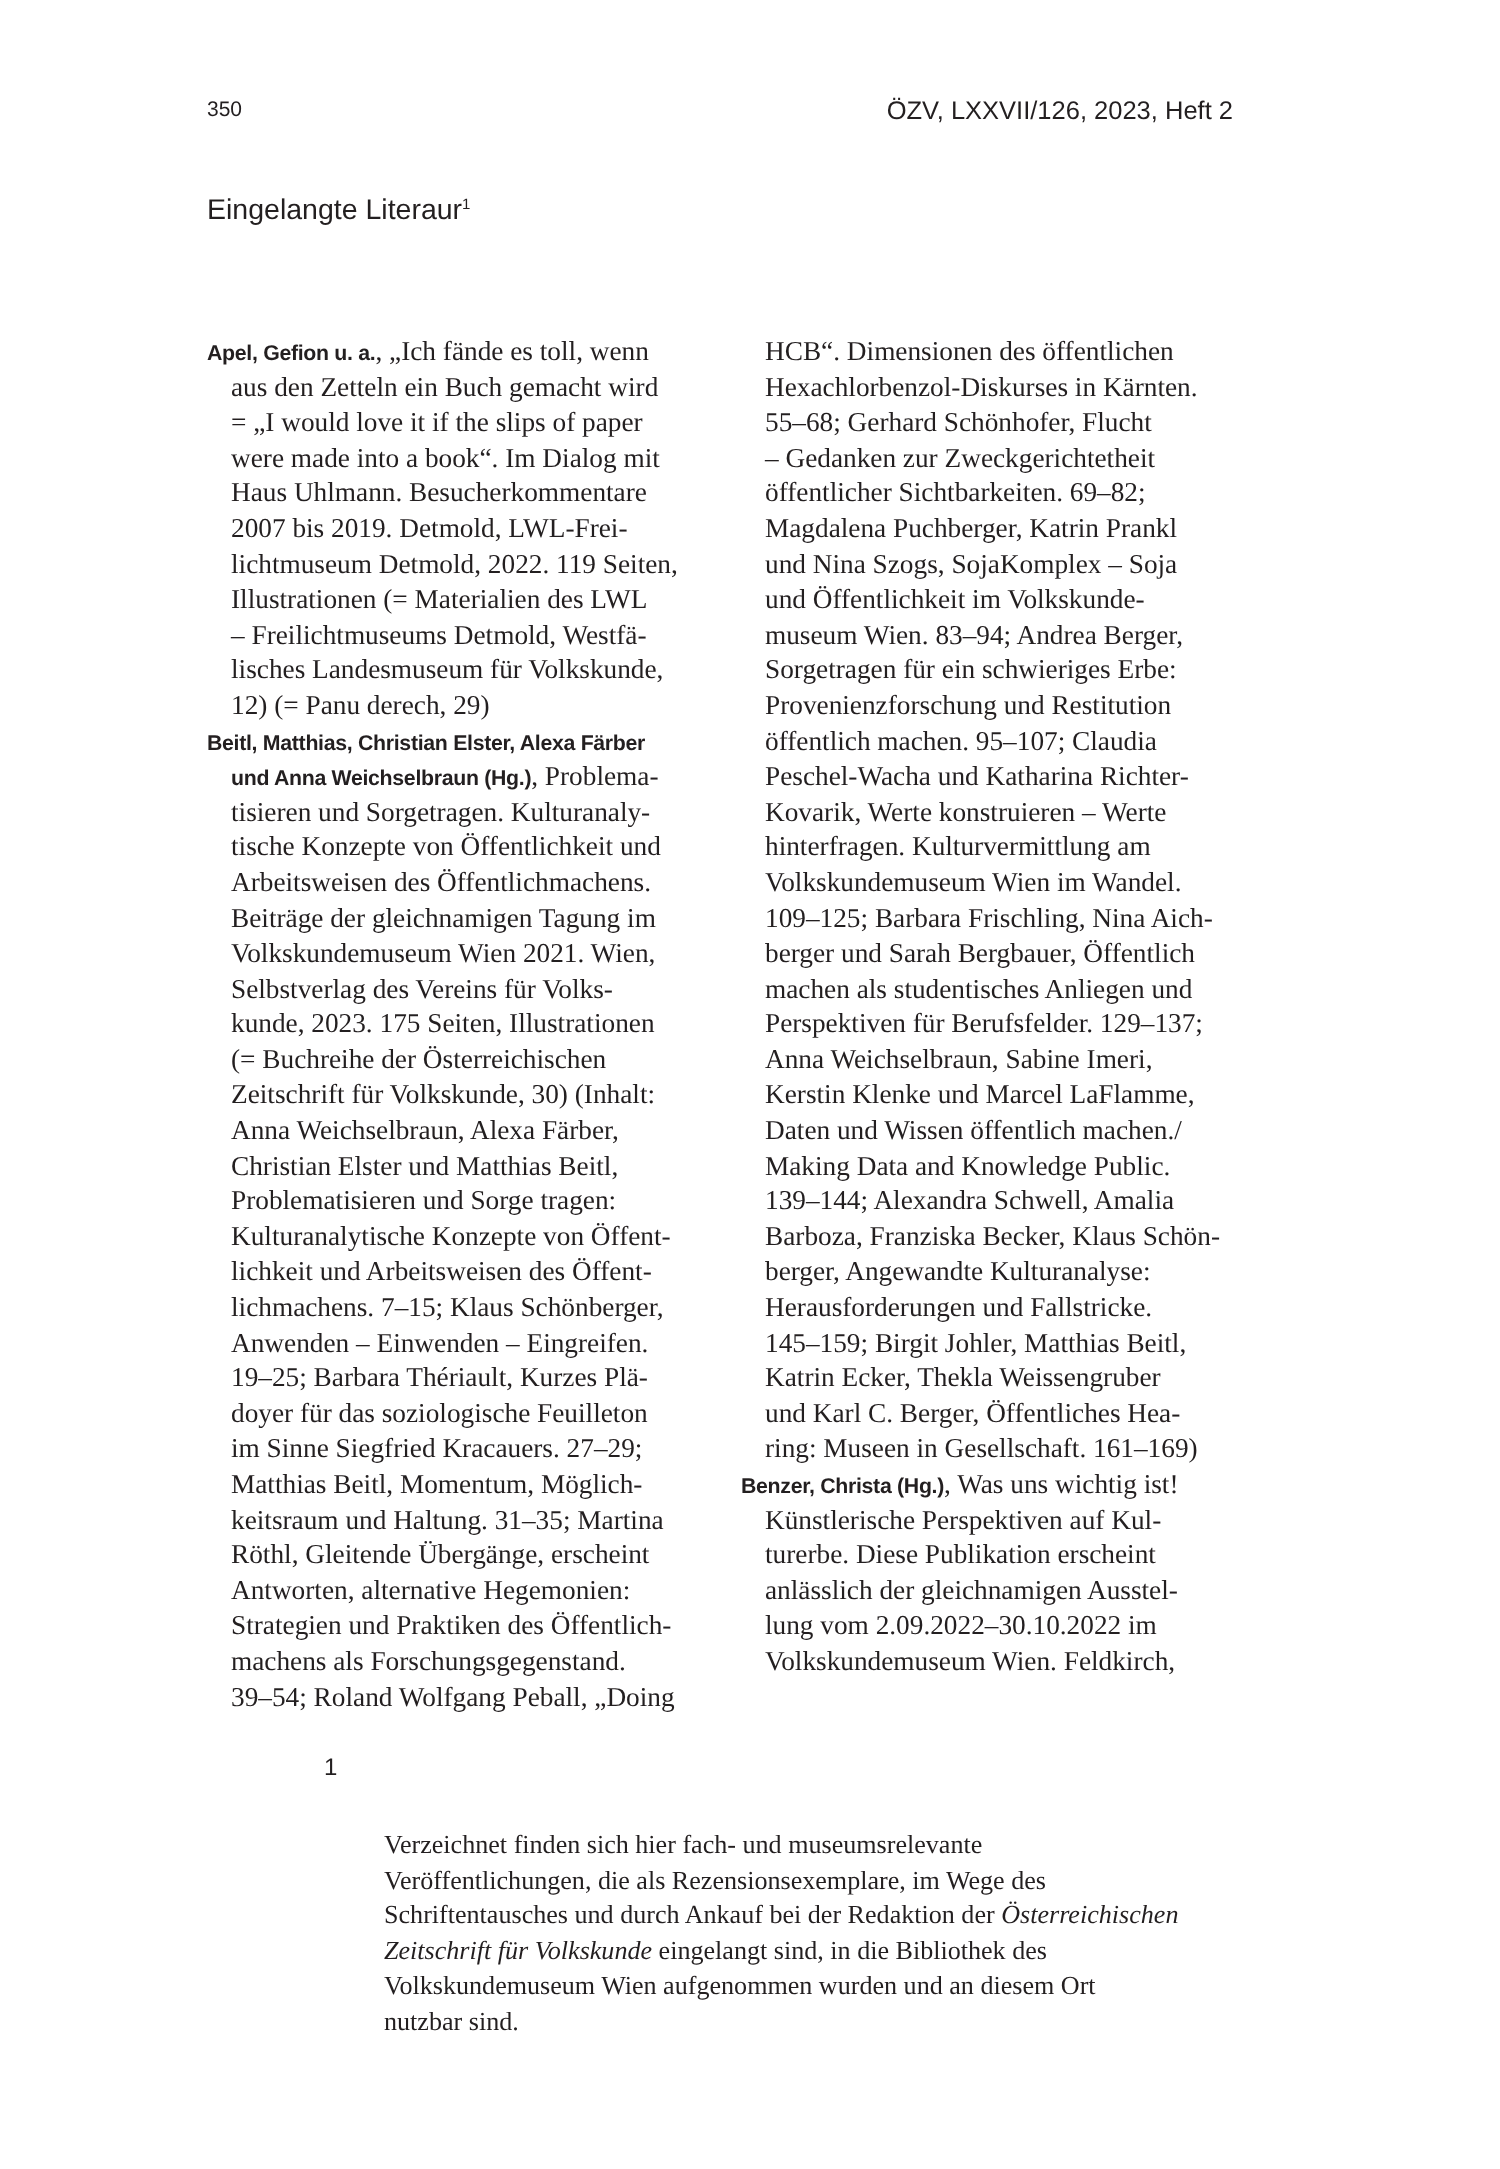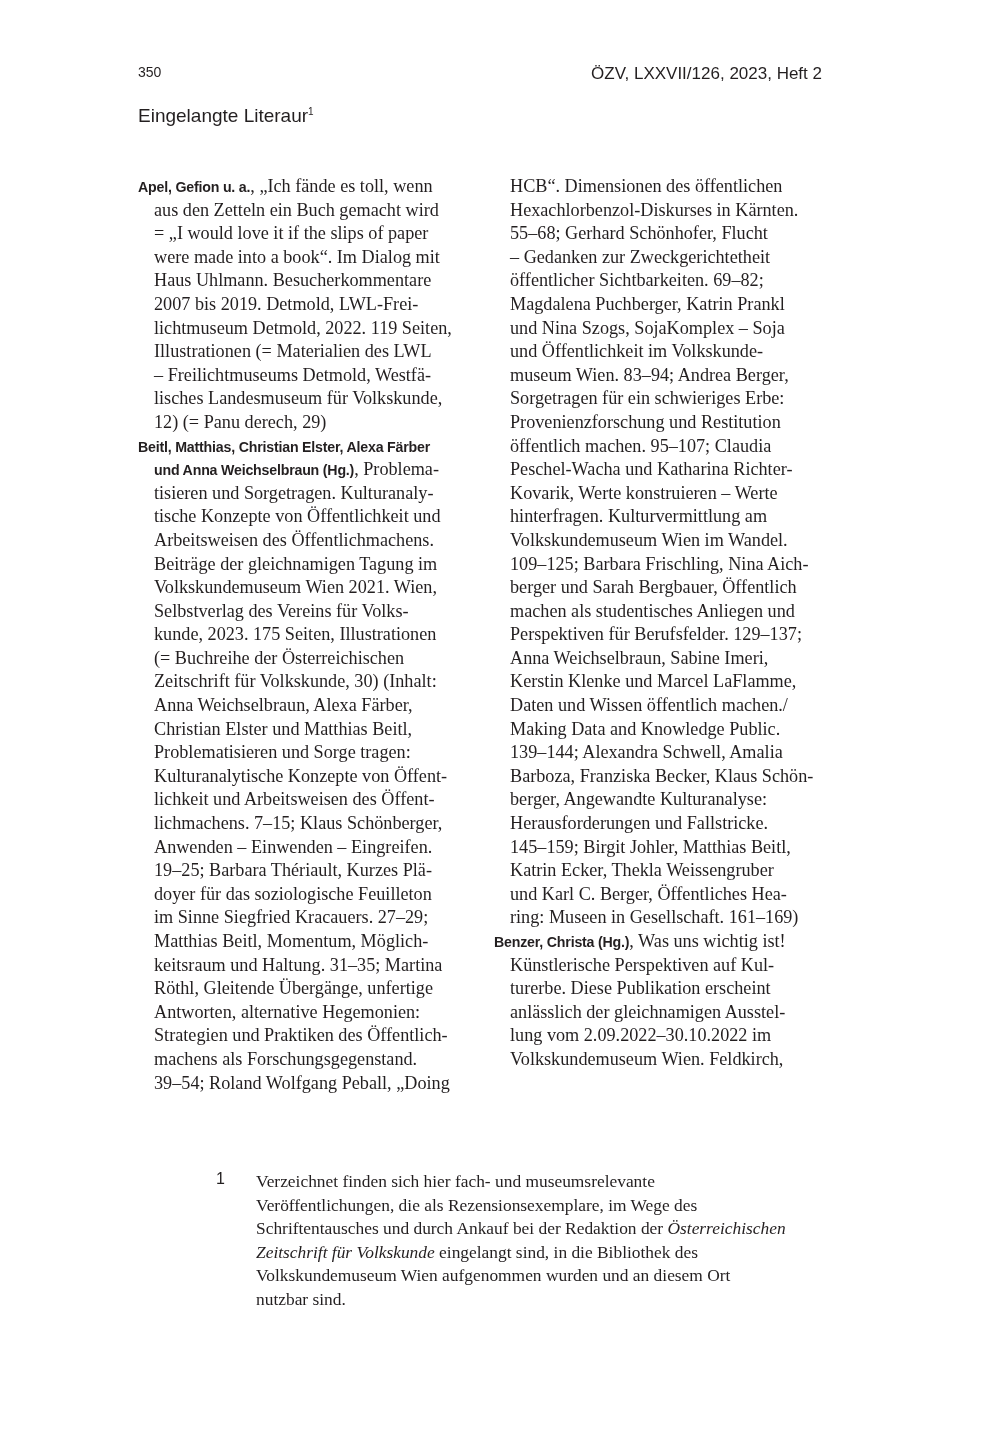--- a/index.html
+++ b/index.html
@@ -1,21 +1,21 @@
 <!DOCTYPE html>
 <html><head>
   <meta charset="utf-8">
   <style>
     html, body { margin: 0; padding: 0; background: #ffffff; }
     body { width: 1000px; height: 1446px; position: relative; overflow: hidden; color: #231f20; }
     .sans { font-family: "Liberation Sans", "DejaVu Sans", sans-serif; }
-    .serif { font-family: "Liberation Serif", "DejaVu Serif", serif; }
+    .serif { font-family: "Liberation Serif", "DejaVu Serif", serif; margin-top: 48px; }
     #page-number { position: absolute; left: 138px; top: 64px; font-size: 14px; }
     #running-head { position: absolute; right: 178px; top: 64px; font-size: 17px; }
-    #section-title { position: absolute; left: 138px; top: 105px; font-size: 19px; font-weight: 500; }
+    #section-title { position: absolute; left: 138px; top: 130px; font-size: 19px; font-weight: 500; }
     #section-title sup { font-size: 10px; vertical-align: 7px; }
     .col { position: absolute; top: 175px; width: 340px; }
     #col-left { left: 138px; }
     #col-right { left: 494px; }
     .line { font-size: 18.2px; line-height: 23.6px; height: 23.6px; white-space: nowrap; }
     .indent { padding-left: 16px; }
     .author { font-family: "Liberation Sans", "DejaVu Sans", sans-serif; font-size: 14.2px; font-weight: bold; letter-spacing: -0.2px; }
     #footnote { position: absolute; left: 216px; top: 1170px; width: 620px; }
     #footnote-mark { position: absolute; left: 0; top: 0; font-size: 16px; }
     #footnote-body { position: absolute; left: 40px; top: 0; width: 580px; }
@@ -63,21 +63,21 @@
     <div class="line indent">Problematisieren und Sorge tragen:</div>
     <div class="line indent">Kulturanalytische Konzepte von Öffent-</div>
     <div class="line indent">lichkeit und Arbeitsweisen des Öffent-</div>
     <div class="line indent">lichmachens. 7–15; Klaus Schönberger,</div>
     <div class="line indent">Anwenden – Einwenden – Eingreifen.</div>
     <div class="line indent">19–25; Barbara Thériault, Kurzes Plä-</div>
     <div class="line indent">doyer für das soziologische Feuilleton</div>
     <div class="line indent">im Sinne Siegfried Kracauers. 27–29;</div>
     <div class="line indent">Matthias Beitl, Momentum, Möglich-</div>
     <div class="line indent">keitsraum und Haltung. 31–35; Martina</div>
-    <div class="line indent">Röthl, Gleitende Übergänge, unfertige</div>
+    <div class="line indent">Röthl, Gleitende Übergänge, erscheint</div>
     <div class="line indent">Antworten, alternative Hegemonien:</div>
     <div class="line indent">Strategien und Praktiken des Öffentlich-</div>
     <div class="line indent">machens als Forschungsgegenstand.</div>
     <div class="line indent">39–54; Roland Wolfgang Peball, „Doing</div>
   </div>
 </div>
 
 <div id="col-right" class="col serif">
   <div>
     <div class="line indent">HCB“. Dimensionen des öffentlichen</div>

